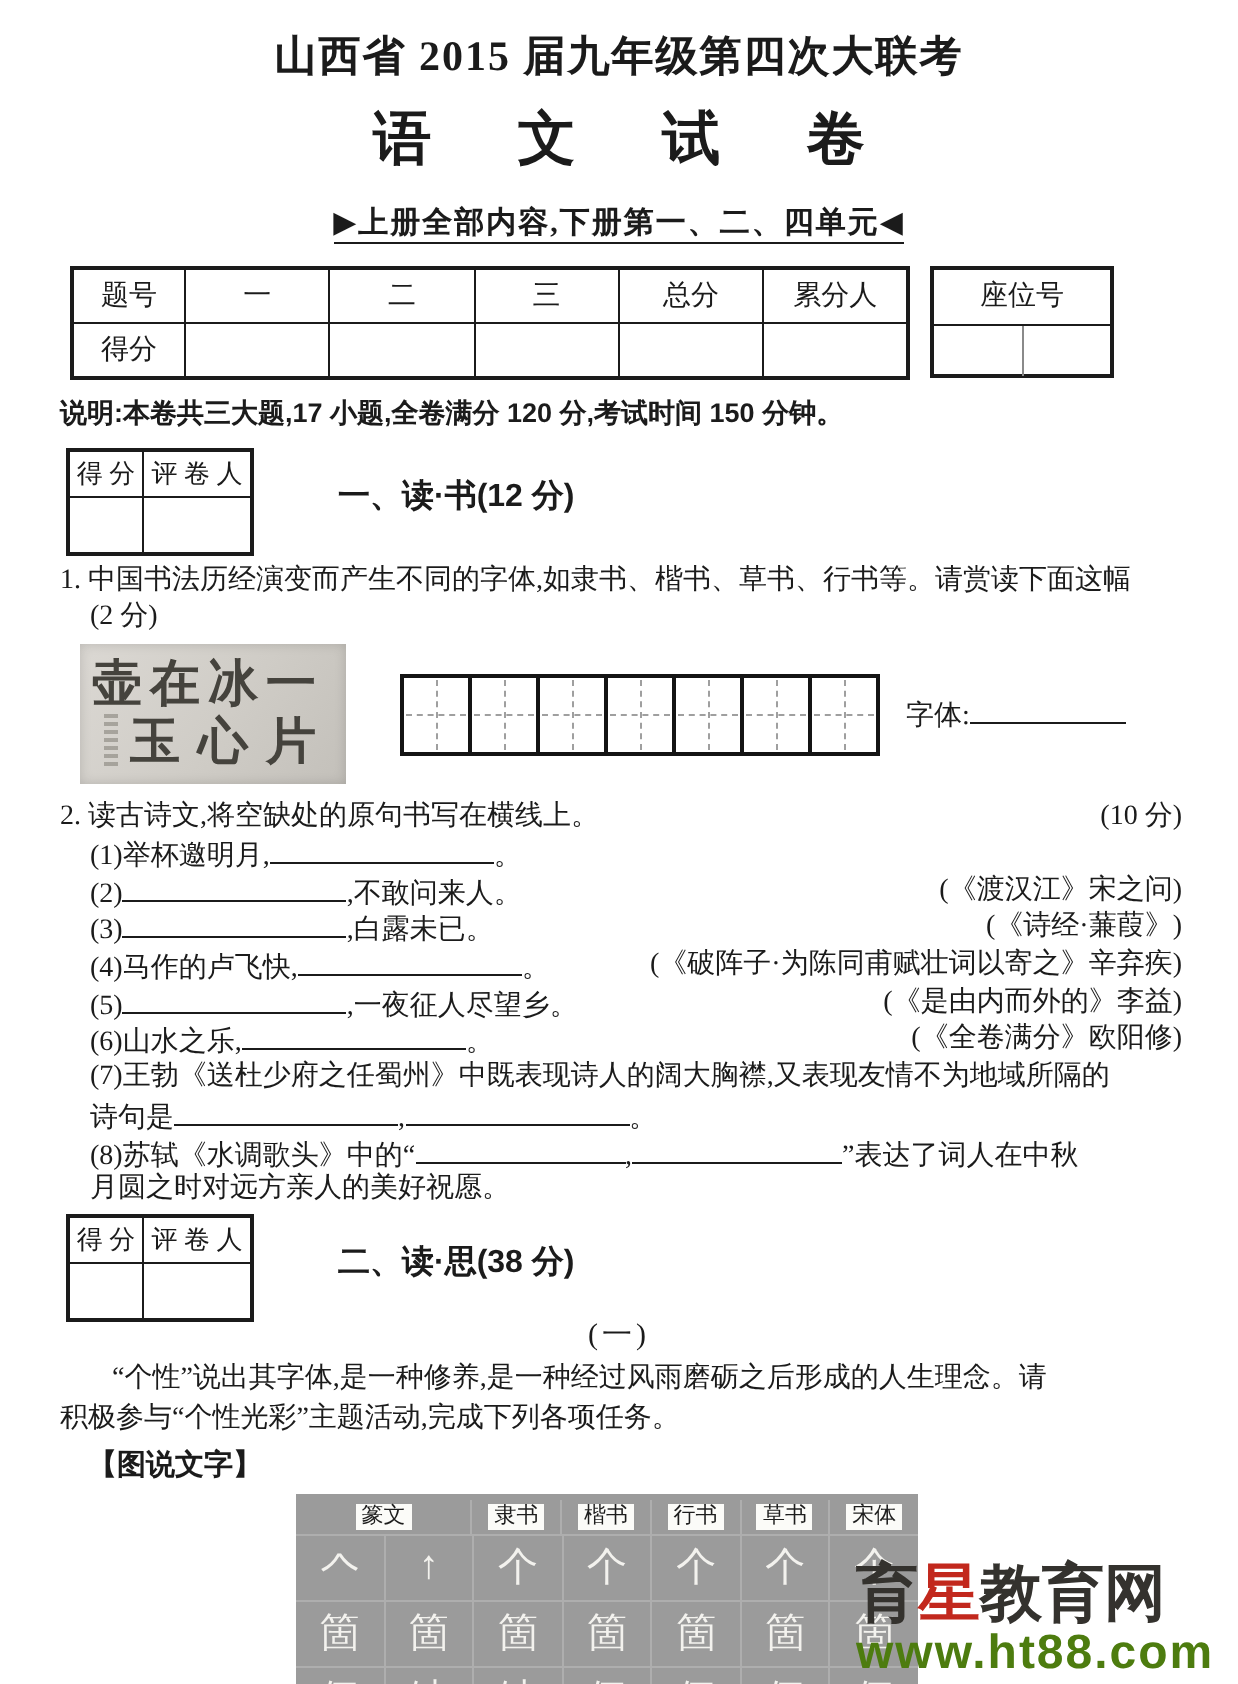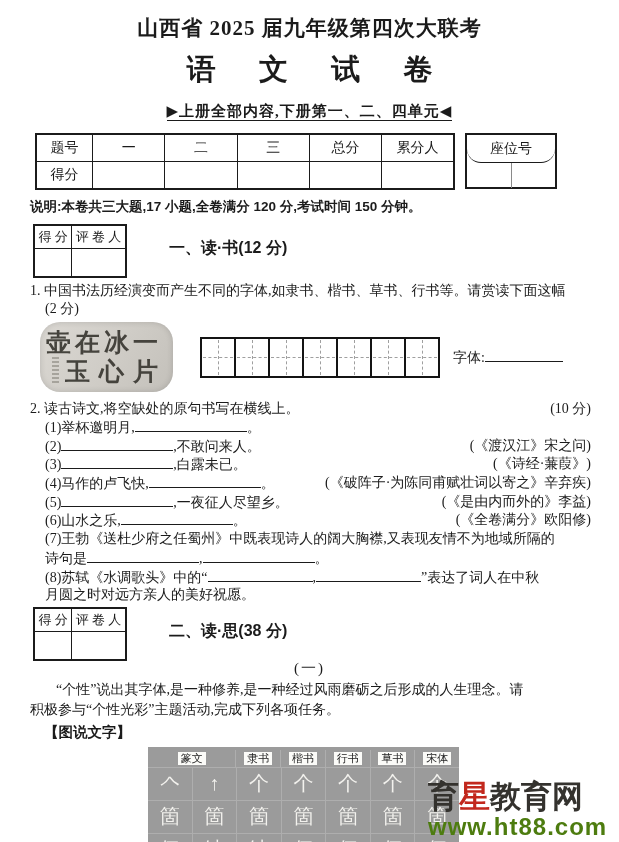--- a/index.html
+++ b/index.html
@@ -14,21 +14,21 @@
   .big-title{font-size:29px;font-weight:bold;letter-spacing:18px;text-indent:18px;margin-top:8px;}
   .scope-row{margin-top:12px;}
   .scope{font-size:15px;font-weight:bold;border-bottom:1.5px solid #1b1b1b;padding-bottom:1px;letter-spacing:1px;}
 
   
   .trow{display:flex;margin:12px 0 0 35px;}
   table.score-table{border-collapse:collapse;table-layout:fixed;width:420px;border:2px solid #1b1b1b;}
   table.score-table td{border:1px solid #1b1b1b;height:26px;text-align:center;font-size:14px;padding:0;}
   table.score-table td.c0{width:55px;}
   .seat{width:92px;margin-left:10px;border:2px solid #1b1b1b;box-sizing:border-box;height:56px;}
-  .seat-h{height:27px;line-height:27px;text-align:center;font-size:14px;border-bottom:1px solid #1b1b1b;border-radius:14px;}
+  .seat-h{height:27px;line-height:27px;text-align:center;font-size:14px;border-bottom:1px solid #1b1b1b;}
   .seat-cells{display:flex;height:25px;}
   .seat-cell{flex:1;}
   .seat-cell:first-child{border-right:1px solid #8a8a8a;}
 
   
   .note{margin:8px 0 0 30px;font-family:"Liberation Sans","DejaVu Sans",sans-serif;font-weight:bold;font-size:13.5px;}
 
   
   .sec-hdr{display:flex;align-items:flex-start;margin:8px 0 0 33px;height:52px;}
   .grader{width:90px;height:50px;border:2px solid #1b1b1b;box-sizing:content-box;}
@@ -38,21 +38,21 @@
   .g-c1{width:36px;border-right:1px solid #1b1b1b;text-align:center;font-size:13px;line-height:22px;}
   .g-c2{flex:1;text-align:center;font-size:13px;line-height:22px;}
   .sec-title{font-family:"Liberation Sans","DejaVu Sans",sans-serif;font-weight:bold;font-size:16px;margin:14px 0 0 42px;}
 
   
   .q1{margin:6px 28px 0 30px;font-size:14px;line-height:18px;}
   .q1-l1{white-space:nowrap;}
   .q1-l2{display:flex;justify-content:space-between;padding-left:15px;}
   .media{display:flex;align-items:center;margin:4px 0 0 40px;height:70px;}
   .callig{position:relative;width:133px;height:70px;background:linear-gradient(125deg,#dbd8d3 0%,#cfccc6 55%,#c3c0ba 100%);
-          box-shadow:inset 0 0 6px rgba(0,0,0,.15);display:flex;flex-direction:column;justify-content:center;padding:0 6px;box-sizing:border-box;border-radius:20px;}
+          box-shadow:inset 0 0 6px rgba(0,0,0,.15);display:flex;flex-direction:column;justify-content:center;padding:0 6px;box-sizing:border-box;}
   .cal-r{font-size:25px;font-weight:bold;color:#45433d;letter-spacing:4px;line-height:29px;white-space:nowrap;}
   .cal-r2{text-align:right;letter-spacing:9px;padding-right:0;}
   .cal-sig{position:absolute;left:12px;bottom:9px;width:7px;height:26px;
            background:repeating-linear-gradient(#8d8a82 0 2px,transparent 2px 4px);opacity:.65;}
   .tzg{display:flex;margin-left:27px;}
   .tzg-cell{width:32px;height:37px;border:2px solid #141414;margin-left:-2px;position:relative;background:#fff;}
   .tzg-cell:first-child{margin-left:0;}
   .tzg-cell::before{content:"";position:absolute;left:1px;right:1px;top:50%;border-top:1px dashed #9f9f9f;}
   .tzg-cell::after{content:"";position:absolute;top:1px;bottom:1px;left:50%;border-left:1px dashed #9f9f9f;}
   .font-label{margin-left:13px;font-size:14px;white-space:nowrap;}
@@ -88,21 +88,21 @@
   .wb{color:#34322e;}
   .wr{color:#c2281d;}
   .wm2{font-size:24px;color:#4d7c0f;margin-top:3px;letter-spacing:1px;}
 </style>
 </head>
 <body>
 
 <div class="page">
 
   <div class="hdr">
-    <div class="title">山西省 2025 届九年级第四次大联考</div>
+    <div class="title">山西省 2015 届九年级第四次大联考</div>
     <div class="big-title">语 文 试 卷</div>
     <div class="scope-row">
       <span class="scope">▶上册全部内容,下册第一、二、四单元◀</span>
     </div>
   </div>
 
   <div class="trow">
     <table class="score-table">
       <tbody>
           <tr>

